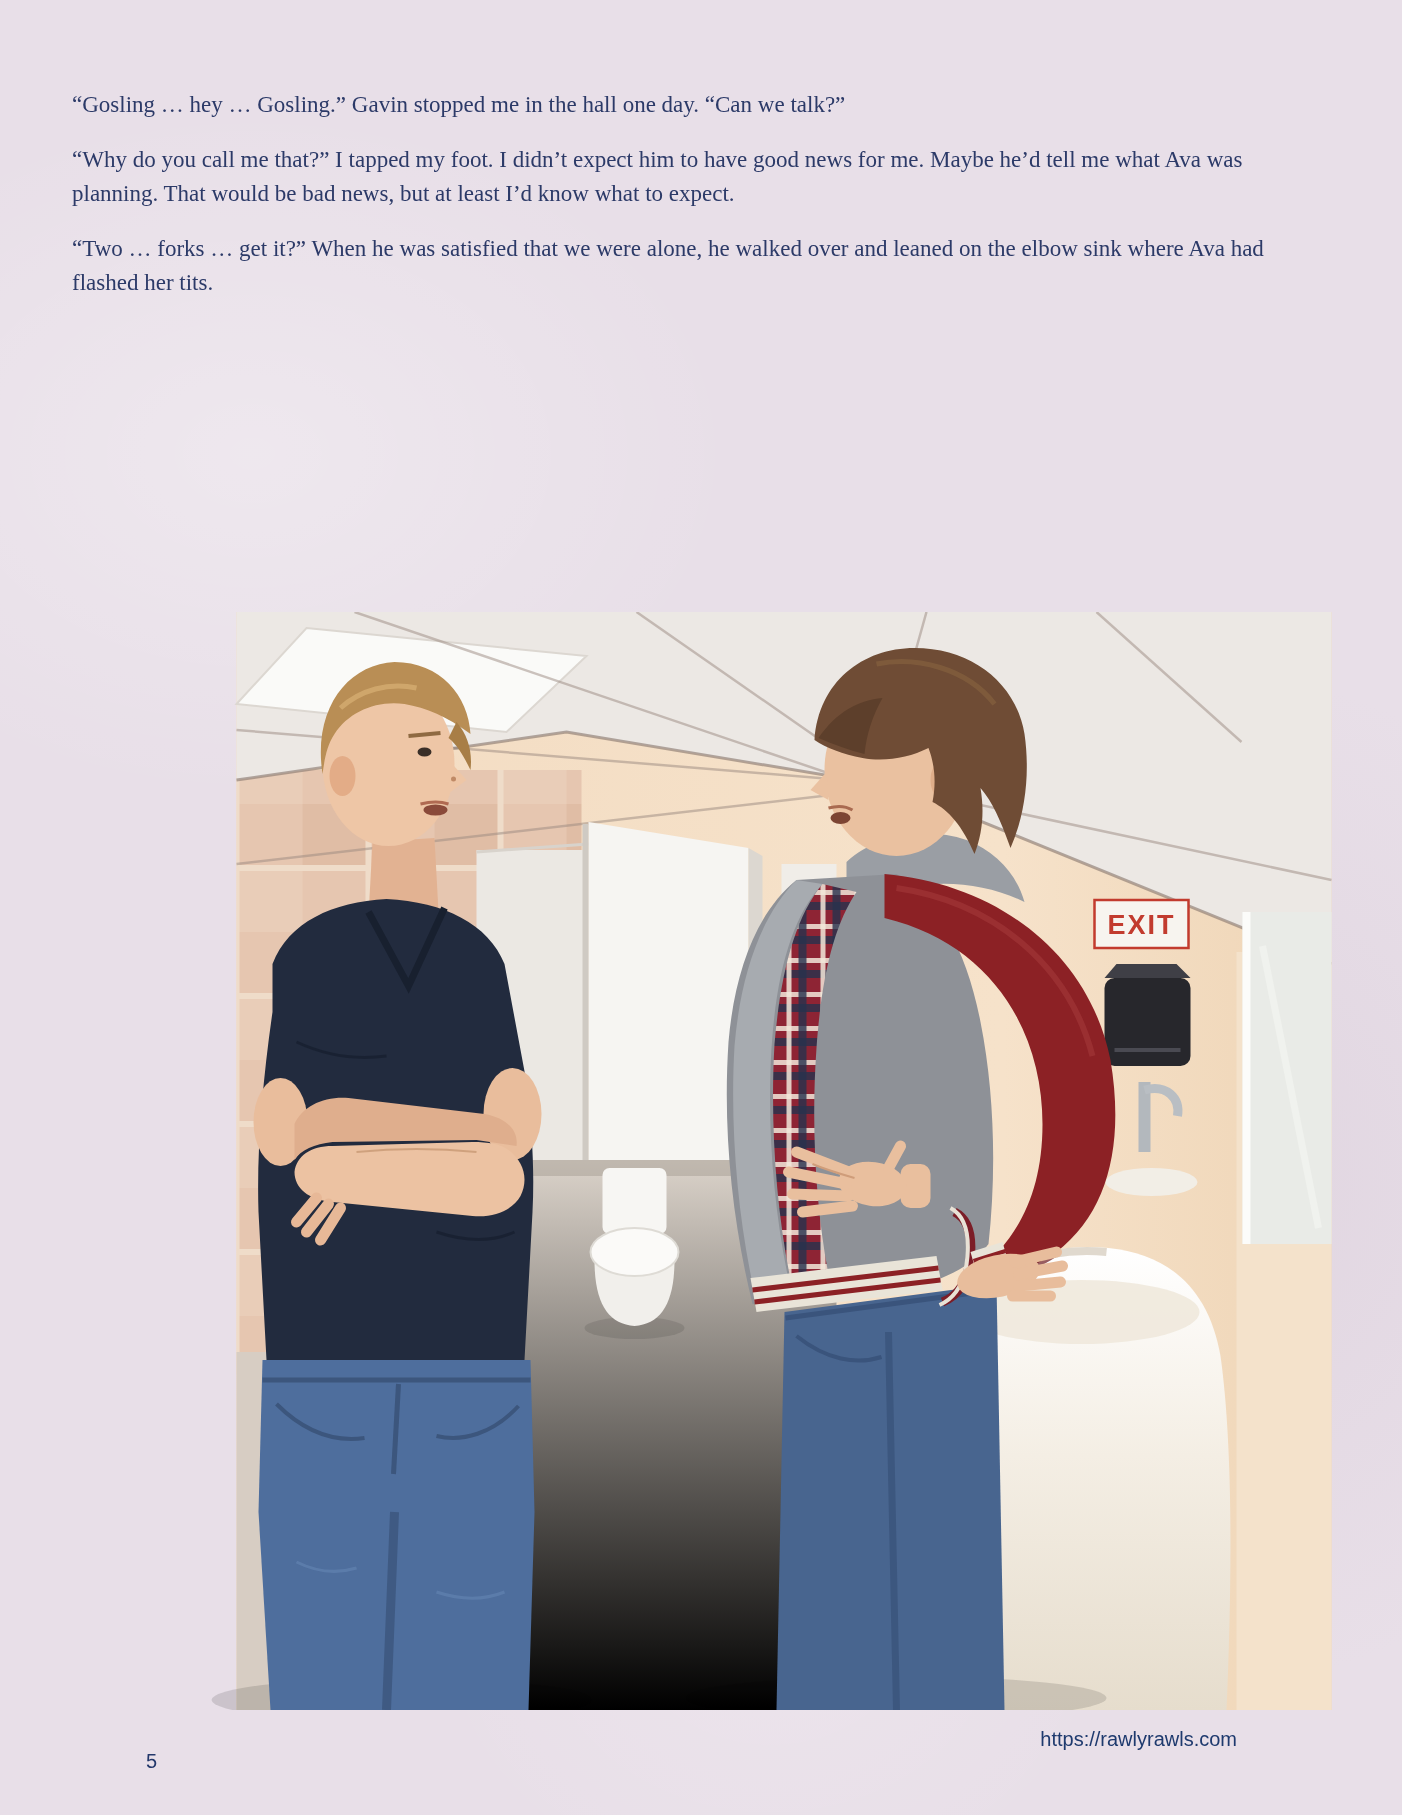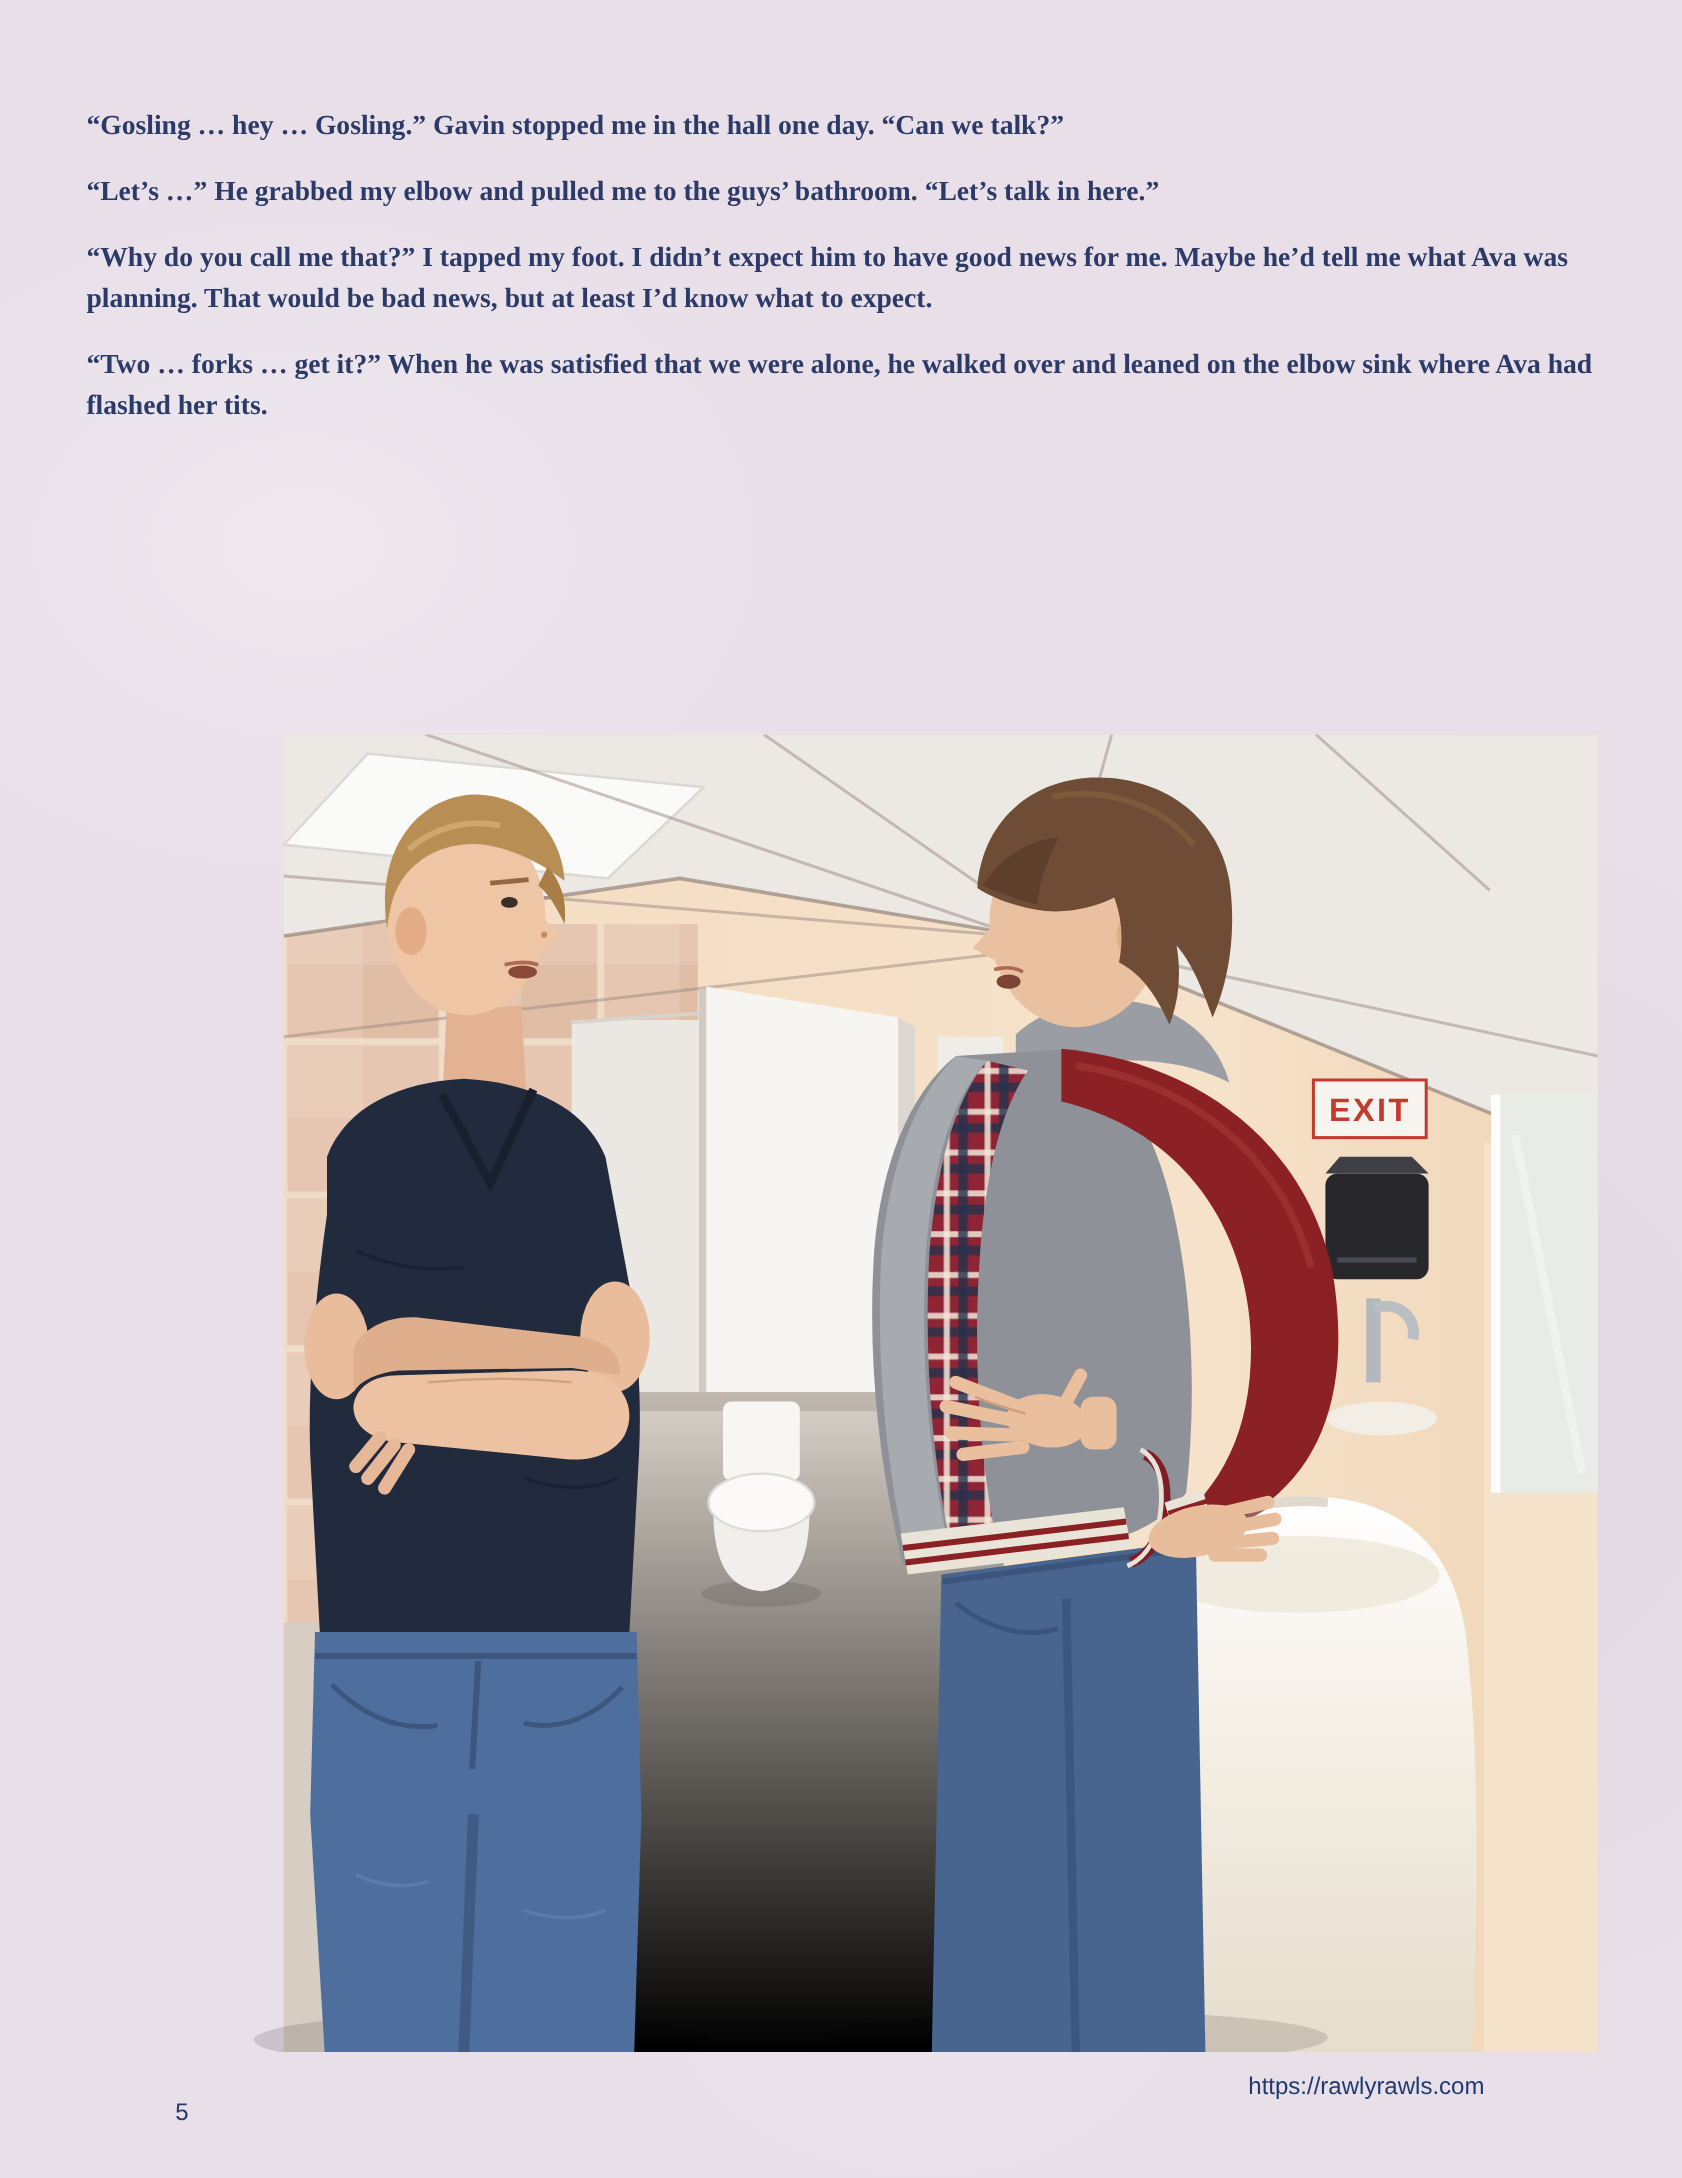--- a/index.html
+++ b/index.html
@@ -11,42 +11,41 @@
       radial-gradient(ellipse 700px 500px at 18% 25%, rgba(255,255,255,.28), transparent 70%),
       radial-gradient(ellipse 600px 700px at 88% 65%, rgba(208,192,208,.30), transparent 72%),
       radial-gradient(ellipse 500px 400px at 55% 90%, rgba(255,250,255,.18), transparent 70%);
     font-family:"Liberation Serif","DejaVu Serif",serif;
   }
   .story{
     position:absolute;left:72px;top:88px;width:1262px;
     color:#2c3a68;font-size:23px;line-height:34px;
     text-align:left;
   }
-  .story p{margin:0 0 21px 0;font-weight:bold;}
+  .story p{margin:0 0 21px 0;}
   .illustration{
     position:absolute;left:153px;top:612px;width:1262px;height:1098px;margin:0;
   }
   .illustration svg{display:block;width:100%;height:100%;}
   .page-number{
     position:absolute;left:146px;top:1750px;
     font-family:"Liberation Sans","DejaVu Sans",sans-serif;
     font-size:20px;color:#23386b;
   }
   .site-url{
     position:absolute;right:165px;top:1728px;
     font-family:"Liberation Sans","DejaVu Sans",sans-serif;
     font-size:20px;color:#1e3a6e;
   }
 </style>
 </head>
 <body>
 
 <div class="story">
   <p>“Gosling … hey … Gosling.” Gavin stopped me in the hall one day. “Can we talk?”</p>
-  <p>“Let’s …” He grabbed my elbow and pulled me to the guys’ bathroom. “Let’s talk in here.”</p>
   <p>“Why do you call me that?” I tapped my foot. I didn’t expect him to have good news for me. Maybe he’d tell me what Ava was planning. That would be bad news, but at least I’d know what to expect.</p>
   <p>“Two … forks … get it?” When he was satisfied that we were alone, he walked over and leaned on the elbow sink where Ava had flashed her tits.</p>
 </div>
 
 <figure class="illustration" role="img" aria-label="3D render of two young men talking in a school bathroom; one in a navy t-shirt with arms crossed, the other in a letterman jacket leaning on a sink">
 <svg viewBox="0 0 1095 1098" xmlns="http://www.w3.org/2000/svg">
   <defs>
     <pattern id="tiles" width="132" height="128" patternUnits="userSpaceOnUse">
       <rect width="132" height="128" fill="#efdcc9"></rect>
       <rect x="3" y="3" width="126" height="122" fill="#e6c6b0"></rect>

